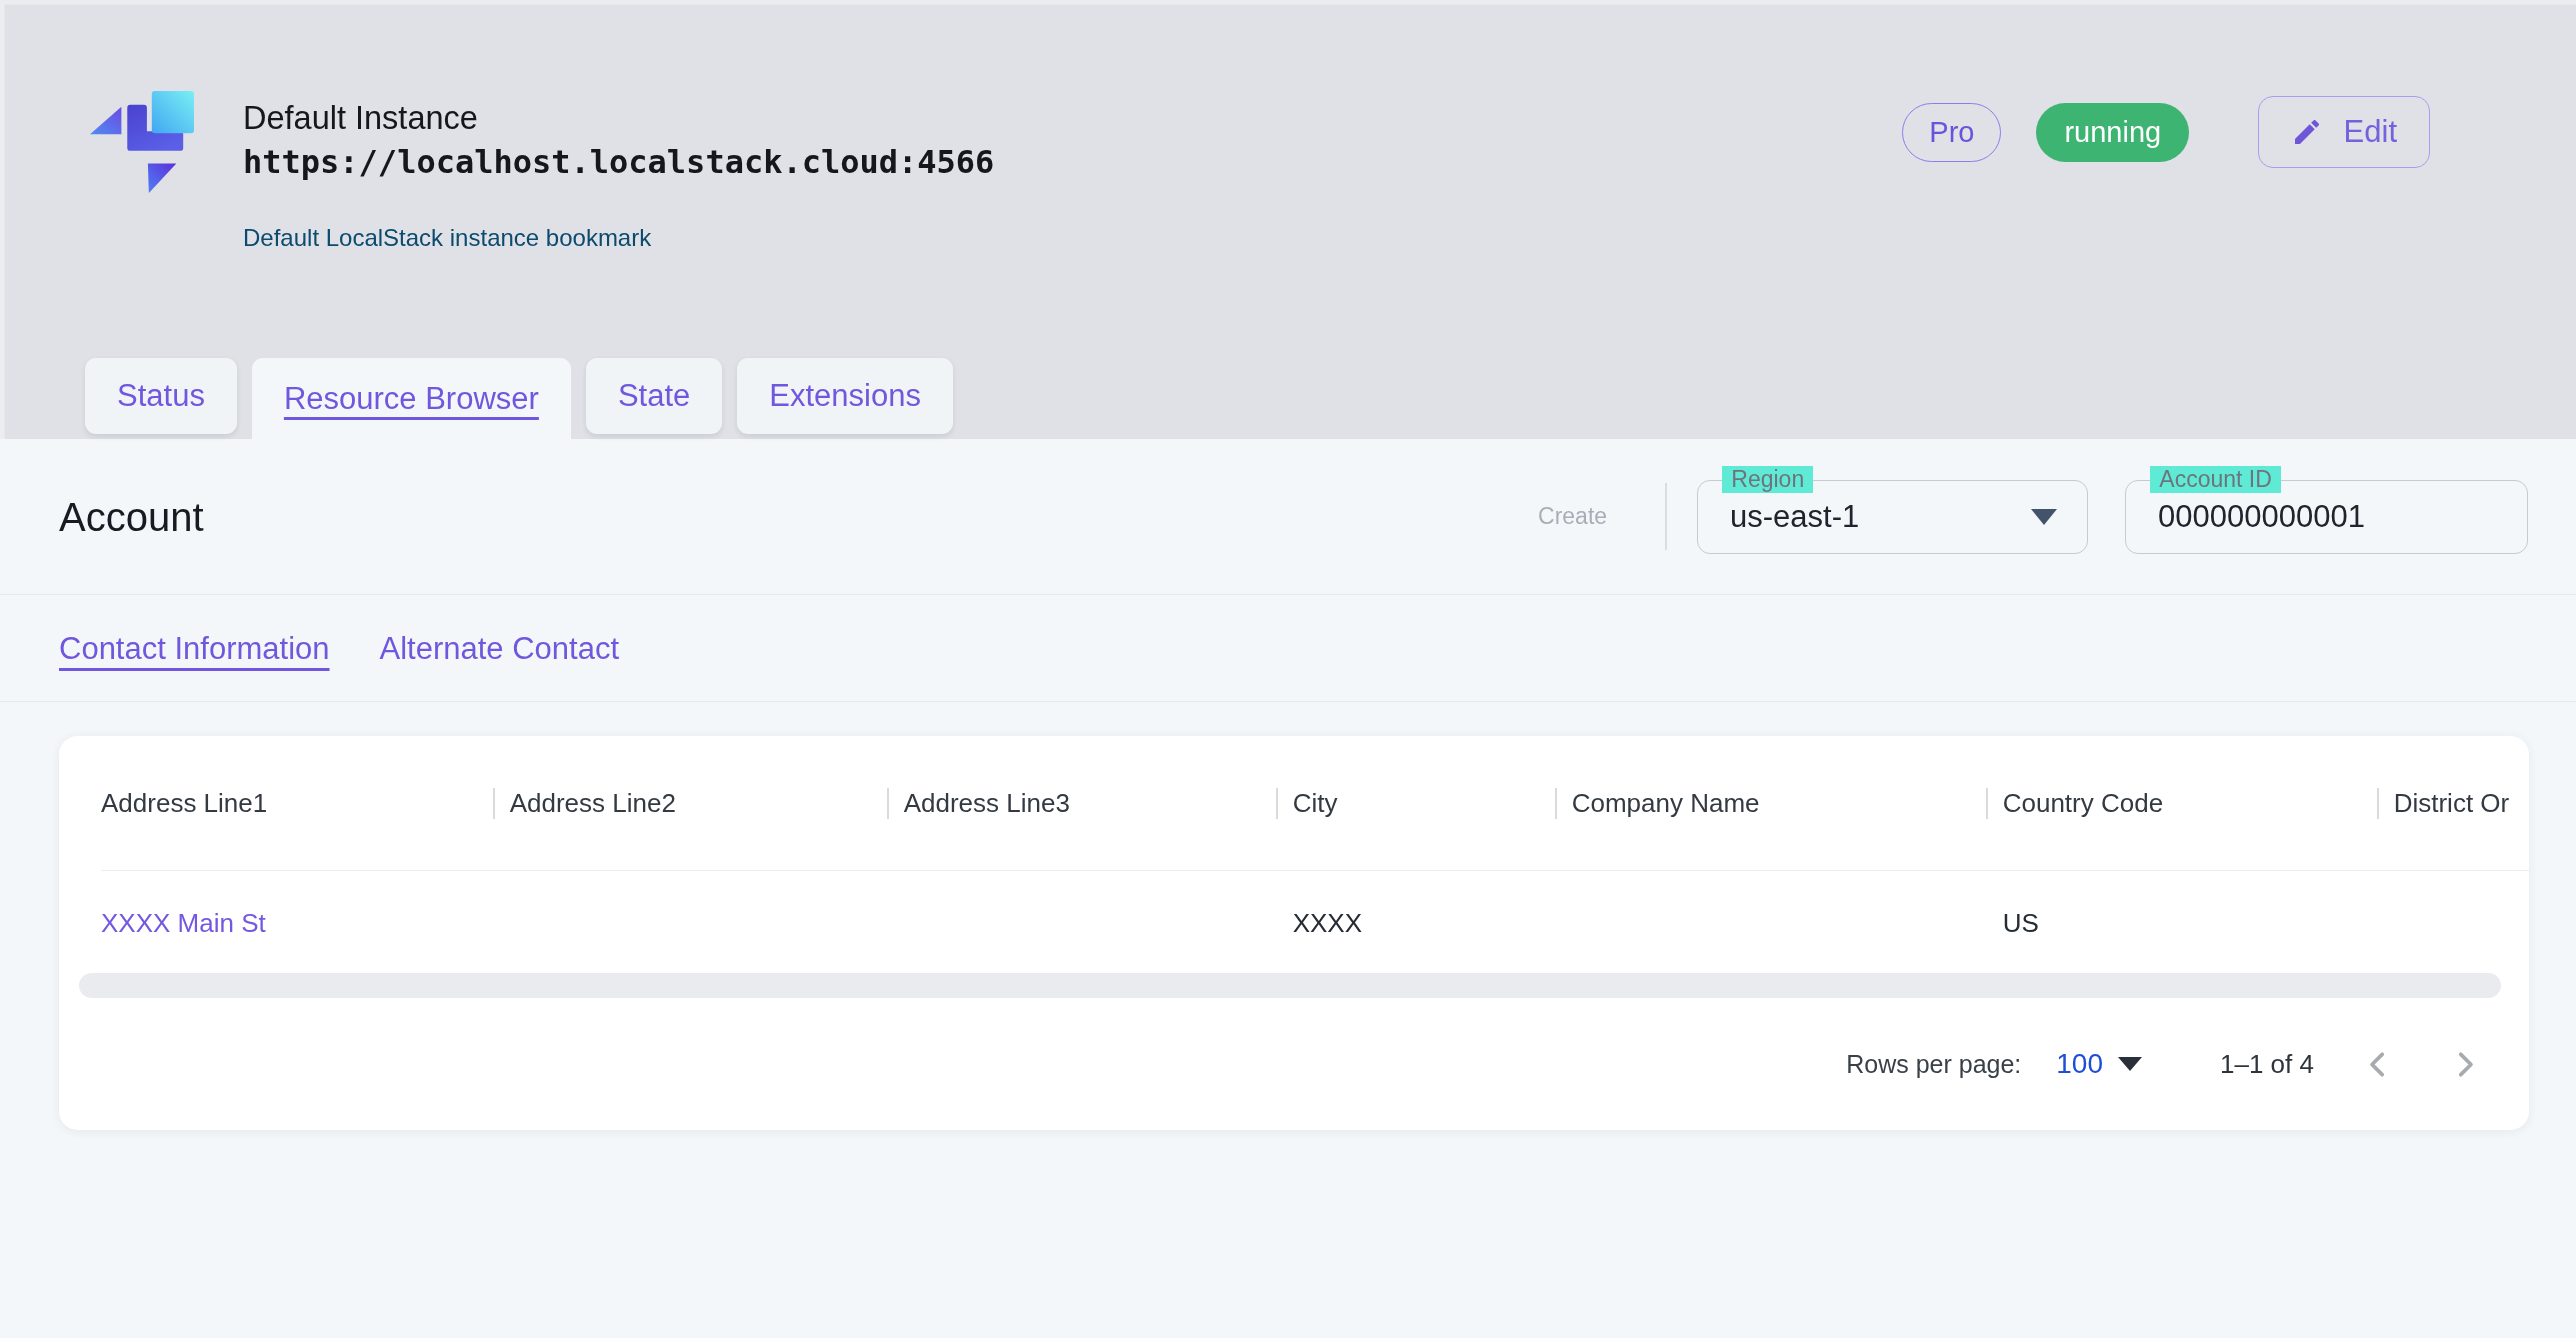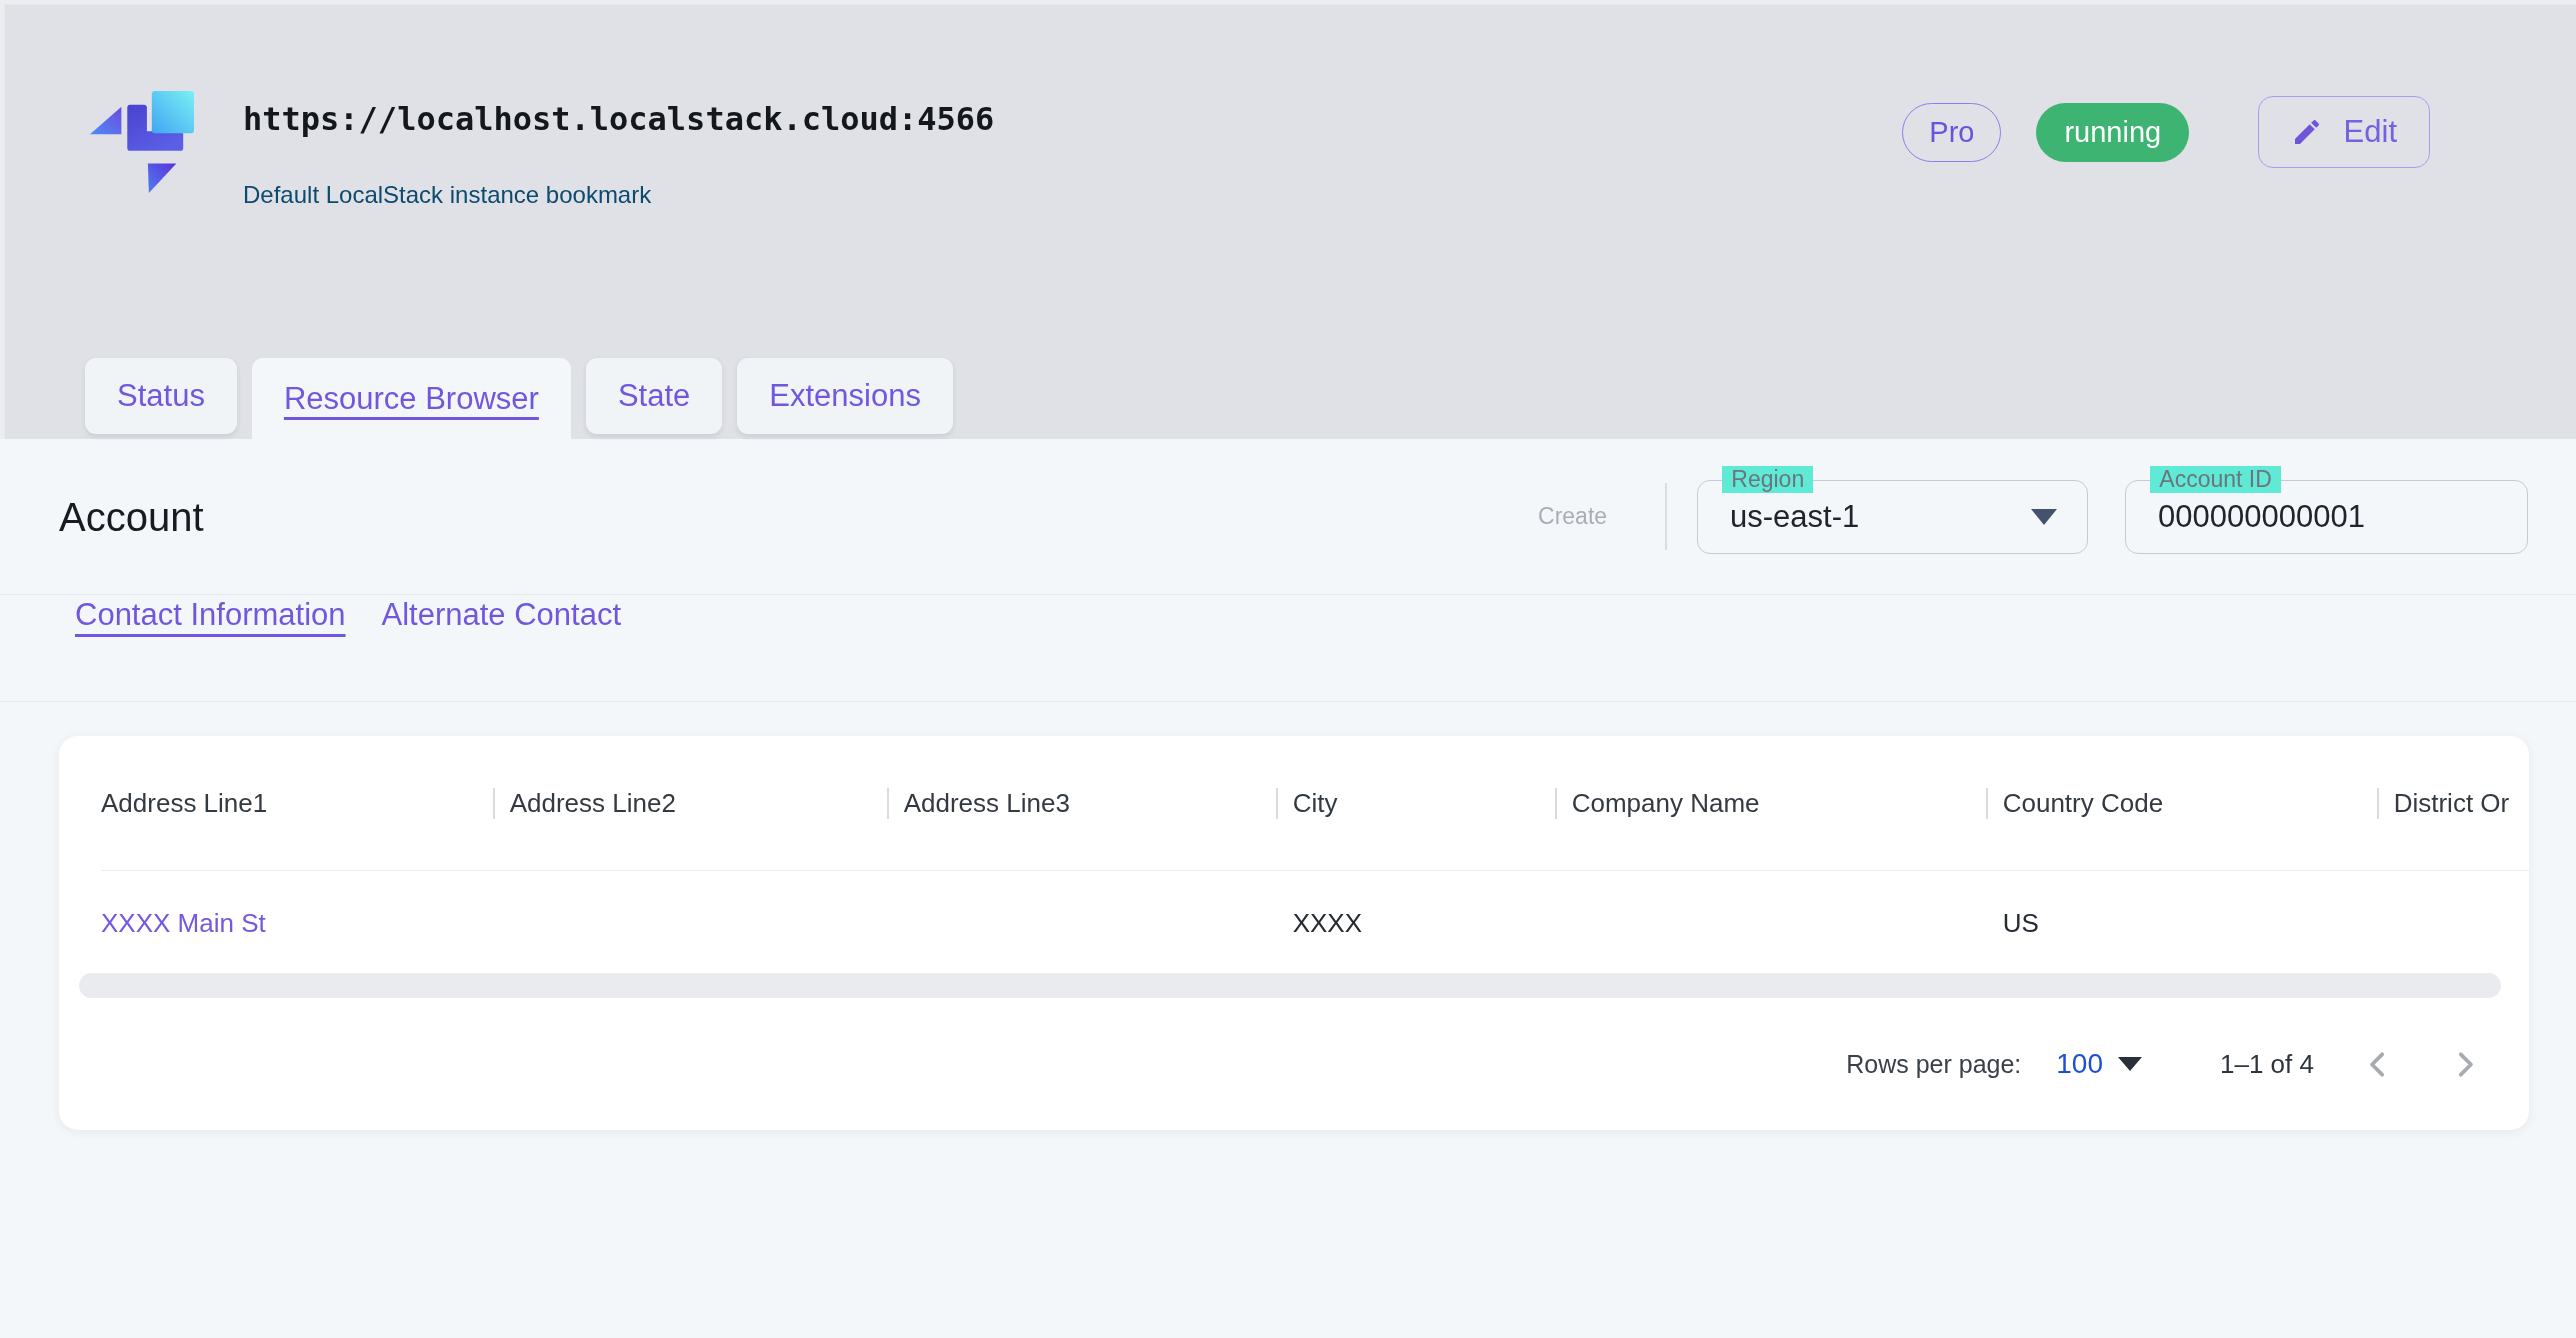--- a/index.html
+++ b/index.html
@@ -93,21 +93,21 @@
     position:absolute; right:30px; top:calc(50% - 7.4px);
     width:0; height:0;
     border-left:13px solid transparent; border-right:13px solid transparent;
     border-top:16px solid #42536b;
   }
 
   
   .subtabs {
     position:absolute; top:597px; left:0; width:2576px; height:105px;
     border-bottom:1.9px solid #e6e9ed;
-    display:flex; align-items:flex-start; padding-left:75px; gap:36px;
+    display:flex; align-items:center; padding-left:59px; gap:50px;
   }
   .subtab { font-size:31px; color:#7057de; cursor:pointer; white-space:nowrap; }
   .subtab--active { text-decoration:underline; text-decoration-thickness:2.8px; text-underline-offset:9.3px; }
 
   
   .card {
     position:absolute; left:59px; top:736px; width:2470px; height:394px;
     background:#ffffff; border-radius:18.6px;
     box-shadow:0 1.9px 9.3px rgba(30,40,60,0.07);
     overflow:hidden;
@@ -175,20 +175,21 @@
           <stop offset="100%" stop-color="#4f7ff5"></stop>
       </linearGradient>
     </defs>
     <path d="M0,44 L32,44 L32,16 Z" fill="url(#gT1)"></path>
     <path d="M41,14 h14 a3,3 0 0 1 3,3 v24 h34 a3,3 0 0 1 3,3 v14 a3,3 0 0 1 -3,3 h-51 a3,3 0 0 1 -3,-3 v-41 a3,3 0 0 1 3,-3 z" fill="url(#gL)"></path>
     <rect x="63" y="0" width="43" height="43" rx="3" fill="url(#gSq)"></rect>
     <path d="M59,74 h29 l-28,30 z" fill="url(#gT2)"></path>
   </svg>
 
   <div class="instance-info">
+    <div class="instance-title">Default Instance</div>
     <div class="instance-url">https://localhost.localstack.cloud:4566</div>
     <div class="instance-desc">Default LocalStack instance bookmark</div>
   </div>
 
   <div class="actions">
     <div class="chip-pro">Pro</div>
     <div class="chip-running">running</div>
     <button class="btn-edit">
       <svg width="32" height="32" viewBox="0 0 24 24" aria-hidden="true">
         <path fill="#6f55d8" d="M3 17.25V21h3.75L17.81 9.94l-3.75-3.75L3 17.25zM20.71 7.04c.39-.39.39-1.02 0-1.41l-2.34-2.34c-.39-.39-1.02-.39-1.41 0l-1.83 1.83 3.75 3.75 1.83-1.83z"></path>

